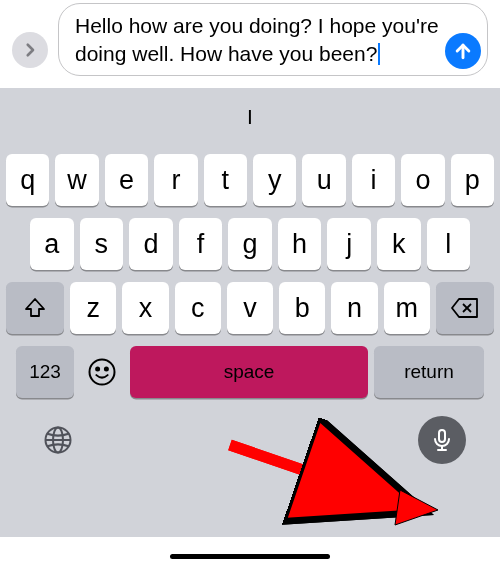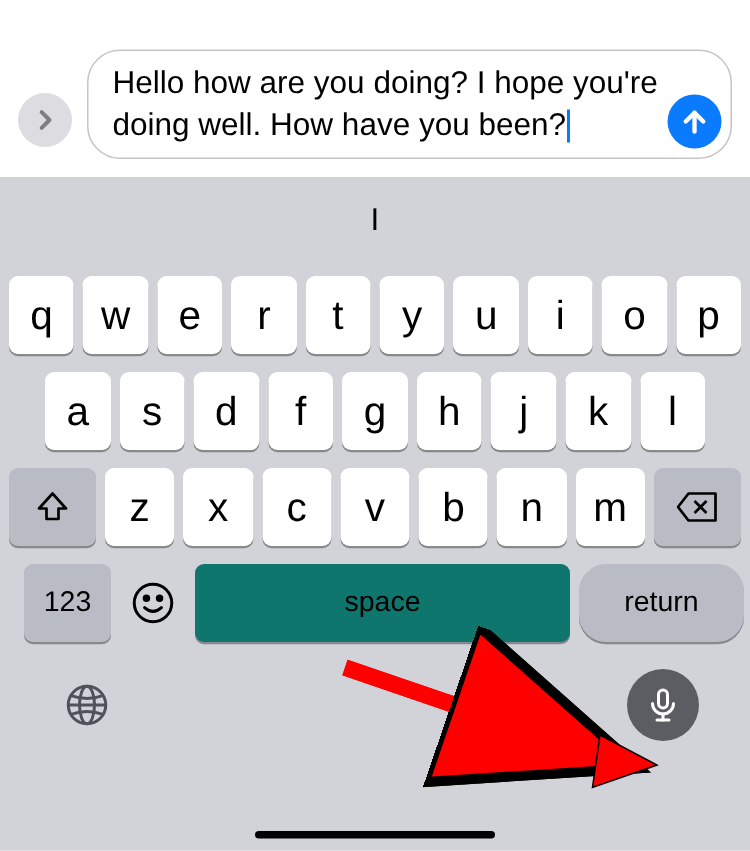--- a/index.html
+++ b/index.html
@@ -1,19 +1,19 @@
 <!DOCTYPE html>
 <html><head>
 <meta charset="utf-8">
 <style>
   * { box-sizing: border-box; margin: 0; padding: 0; font-family: -apple-system, "Helvetica Neue", Arial, sans-serif; }
   body { width: 500px; height: 567px; background: #fff; overflow: hidden; position: relative; }
 
   
-  .compose-area { height: 118px; background: #fff; display: flex; align-items: flex-end; padding: 0 12px 12px 12px; gap: 10px; }
+  .compose-area { height: 88px; background: #fff; display: flex; align-items: flex-end; padding: 0 12px 12px 12px; gap: 10px; }
   .expand-btn {
     width: 36px; height: 36px; border-radius: 18px; background: #dcdce1;
     display: flex; align-items: center; justify-content: center; margin-bottom: 8px;
   }
   .text-bubble {
     flex: 1; border: 1.5px solid #c5c5c7; border-radius: 22px;
     padding: 8px 48px 8px 16px; font-size: 21px; line-height: 1.3; position: relative;
     min-height: 48px;
   }
   .cursor {
@@ -38,25 +38,25 @@
   .key {
     flex: 1; height: 52px; background: #fff; border-radius: 6px;
     box-shadow: 0 1.5px 0 rgba(0,0,0,0.35);
     display: flex; align-items: center; justify-content: center;
     font-size: 27px; font-weight: 400; color: #000;
   }
   .row2 { padding: 0 30px; }
   .mod { background: #b9bcc5; }
   .shift-key, .bksp-key { flex: 0 0 58px; }
 
-  .bottomrow { display: flex; gap: 6px; padding: 0 4px; margin-top: 12px; margin-left: 12px; }
+  .bottomrow { display: flex; gap: 6px; padding: 0 16px; margin-top: 12px; }
   .numkey { flex: 0 0 58px; height: 52px; background: #b9bcc5; border-radius: 6px; box-shadow: 0 1.5px 0 rgba(0,0,0,0.35); display: flex; align-items: center; justify-content: center; font-size: 19px; }
   .emoji-key { flex: 0 0 44px; height: 52px; display: flex; align-items: center; justify-content: center; font-size: 28px; }
-  .space-key { flex: 1; height: 52px; background: #0f766e; border-radius: 6px; box-shadow: 0 1.5px 0 rgba(0,0,0,0.35); display: flex; align-items: center; justify-content: center; font-size: 19px; }
-  .return-key { flex: 0 0 110px; height: 52px; background: #b9bcc5; border-radius: 18px; box-shadow: 0 1.5px 0 rgba(0,0,0,0.35); display: flex; align-items: center; justify-content: center; font-size: 19px; }
+  .space-key { flex: 1; height: 52px; background: #be185d; border-radius: 6px; box-shadow: 0 1.5px 0 rgba(0,0,0,0.35); display: flex; align-items: center; justify-content: center; font-size: 19px; }
+  .return-key { flex: 0 0 110px; height: 52px; background: #b9bcc5; border-radius: 6px; box-shadow: 0 1.5px 0 rgba(0,0,0,0.35); display: flex; align-items: center; justify-content: center; font-size: 19px; }
 
   .footer { display: flex; justify-content: space-between; align-items: center; padding: 18px 34px 0 34px; }
   .globe, .mic {
     width: 48px; height: 48px; display: flex; align-items: center; justify-content: center;
   }
   .mic { background: #5b5d63; border-radius: 24px; }
 
   .home-ind { position: absolute; left: 50%; bottom: 8px; transform: translateX(-50%); width: 160px; height: 5px; background: #000; border-radius: 3px; }
 
   

